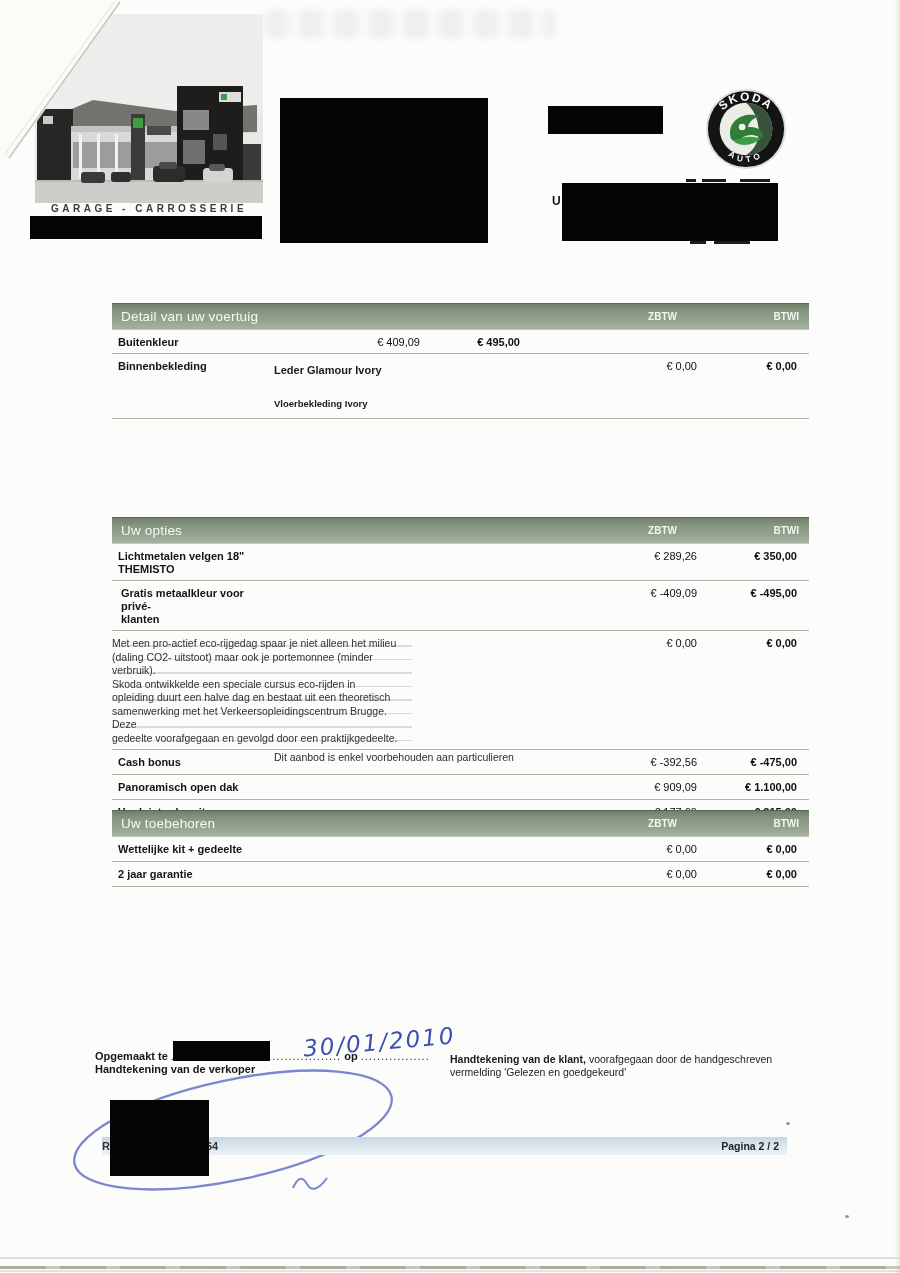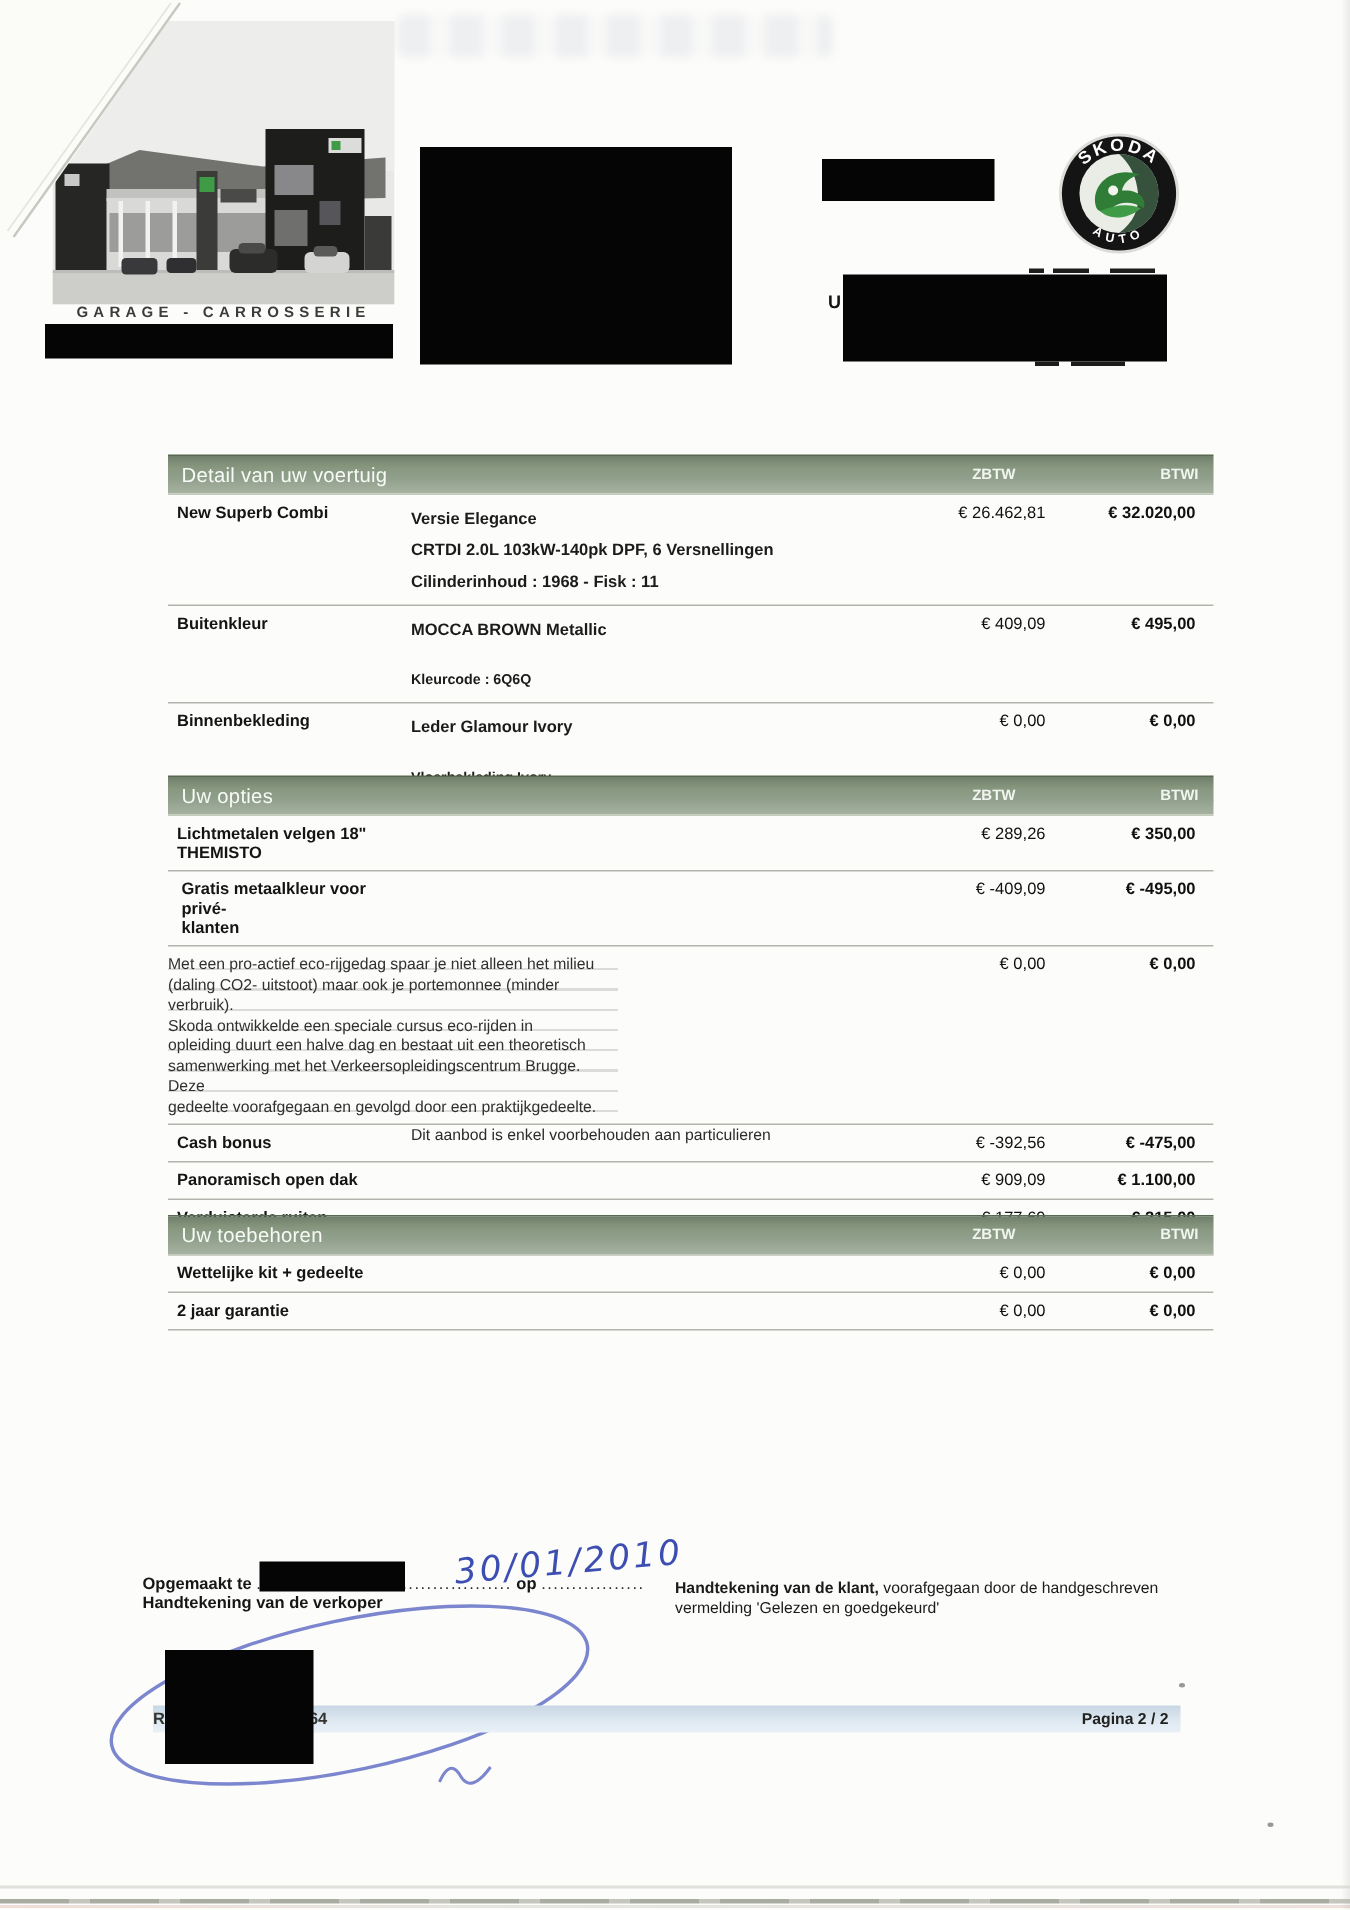--- a/index.html
+++ b/index.html
@@ -154,35 +154,21 @@
   </text>
 </svg>
 
 <div class="abs table" style="top:303px;">
   <div class="thead">
     <div class="c-main thead-title">Detail van uw voertuig</div>
     <div class="c-z thead-col">ZBTW</div>
     <div class="c-b thead-col">BTWI</div>
   </div>
   <div class="trow">
-    <div class="c-label">New Superb Combi</div>
-    <div class="c-desc veh-desc">
-      <div>Versie Elegance</div>
-      <div>CRTDI 2.0L 103kW-140pk DPF, 6 Versnellingen</div>
-      <div>Cilinderinhoud : 1968 - Fisk : 11</div>
-    </div>
-    <div class="c-z money z">€ 26.462,81</div>
-    <div class="c-b money b">€ 32.020,00</div>
-  </div>
-  <div class="trow">
     <div class="c-label">Buitenkleur</div>
-    <div class="c-desc veh-desc minh46">
-      <div>MOCCA BROWN Metallic</div>
-      <div class="sub-note">Kleurcode : 6Q6Q</div>
-    </div>
     <div class="c-z money z">€ 409,09</div>
     <div class="c-b money b">€ 495,00</div>
   </div>
   <div class="trow">
     <div class="c-label">Binnenbekleding</div>
     <div class="c-desc veh-desc minh46">
       <div>Leder Glamour Ivory</div>
       <div class="sub-note">Vloerbekleding Ivory</div>
     </div>
     <div class="c-z money z">€ 0,00</div>

